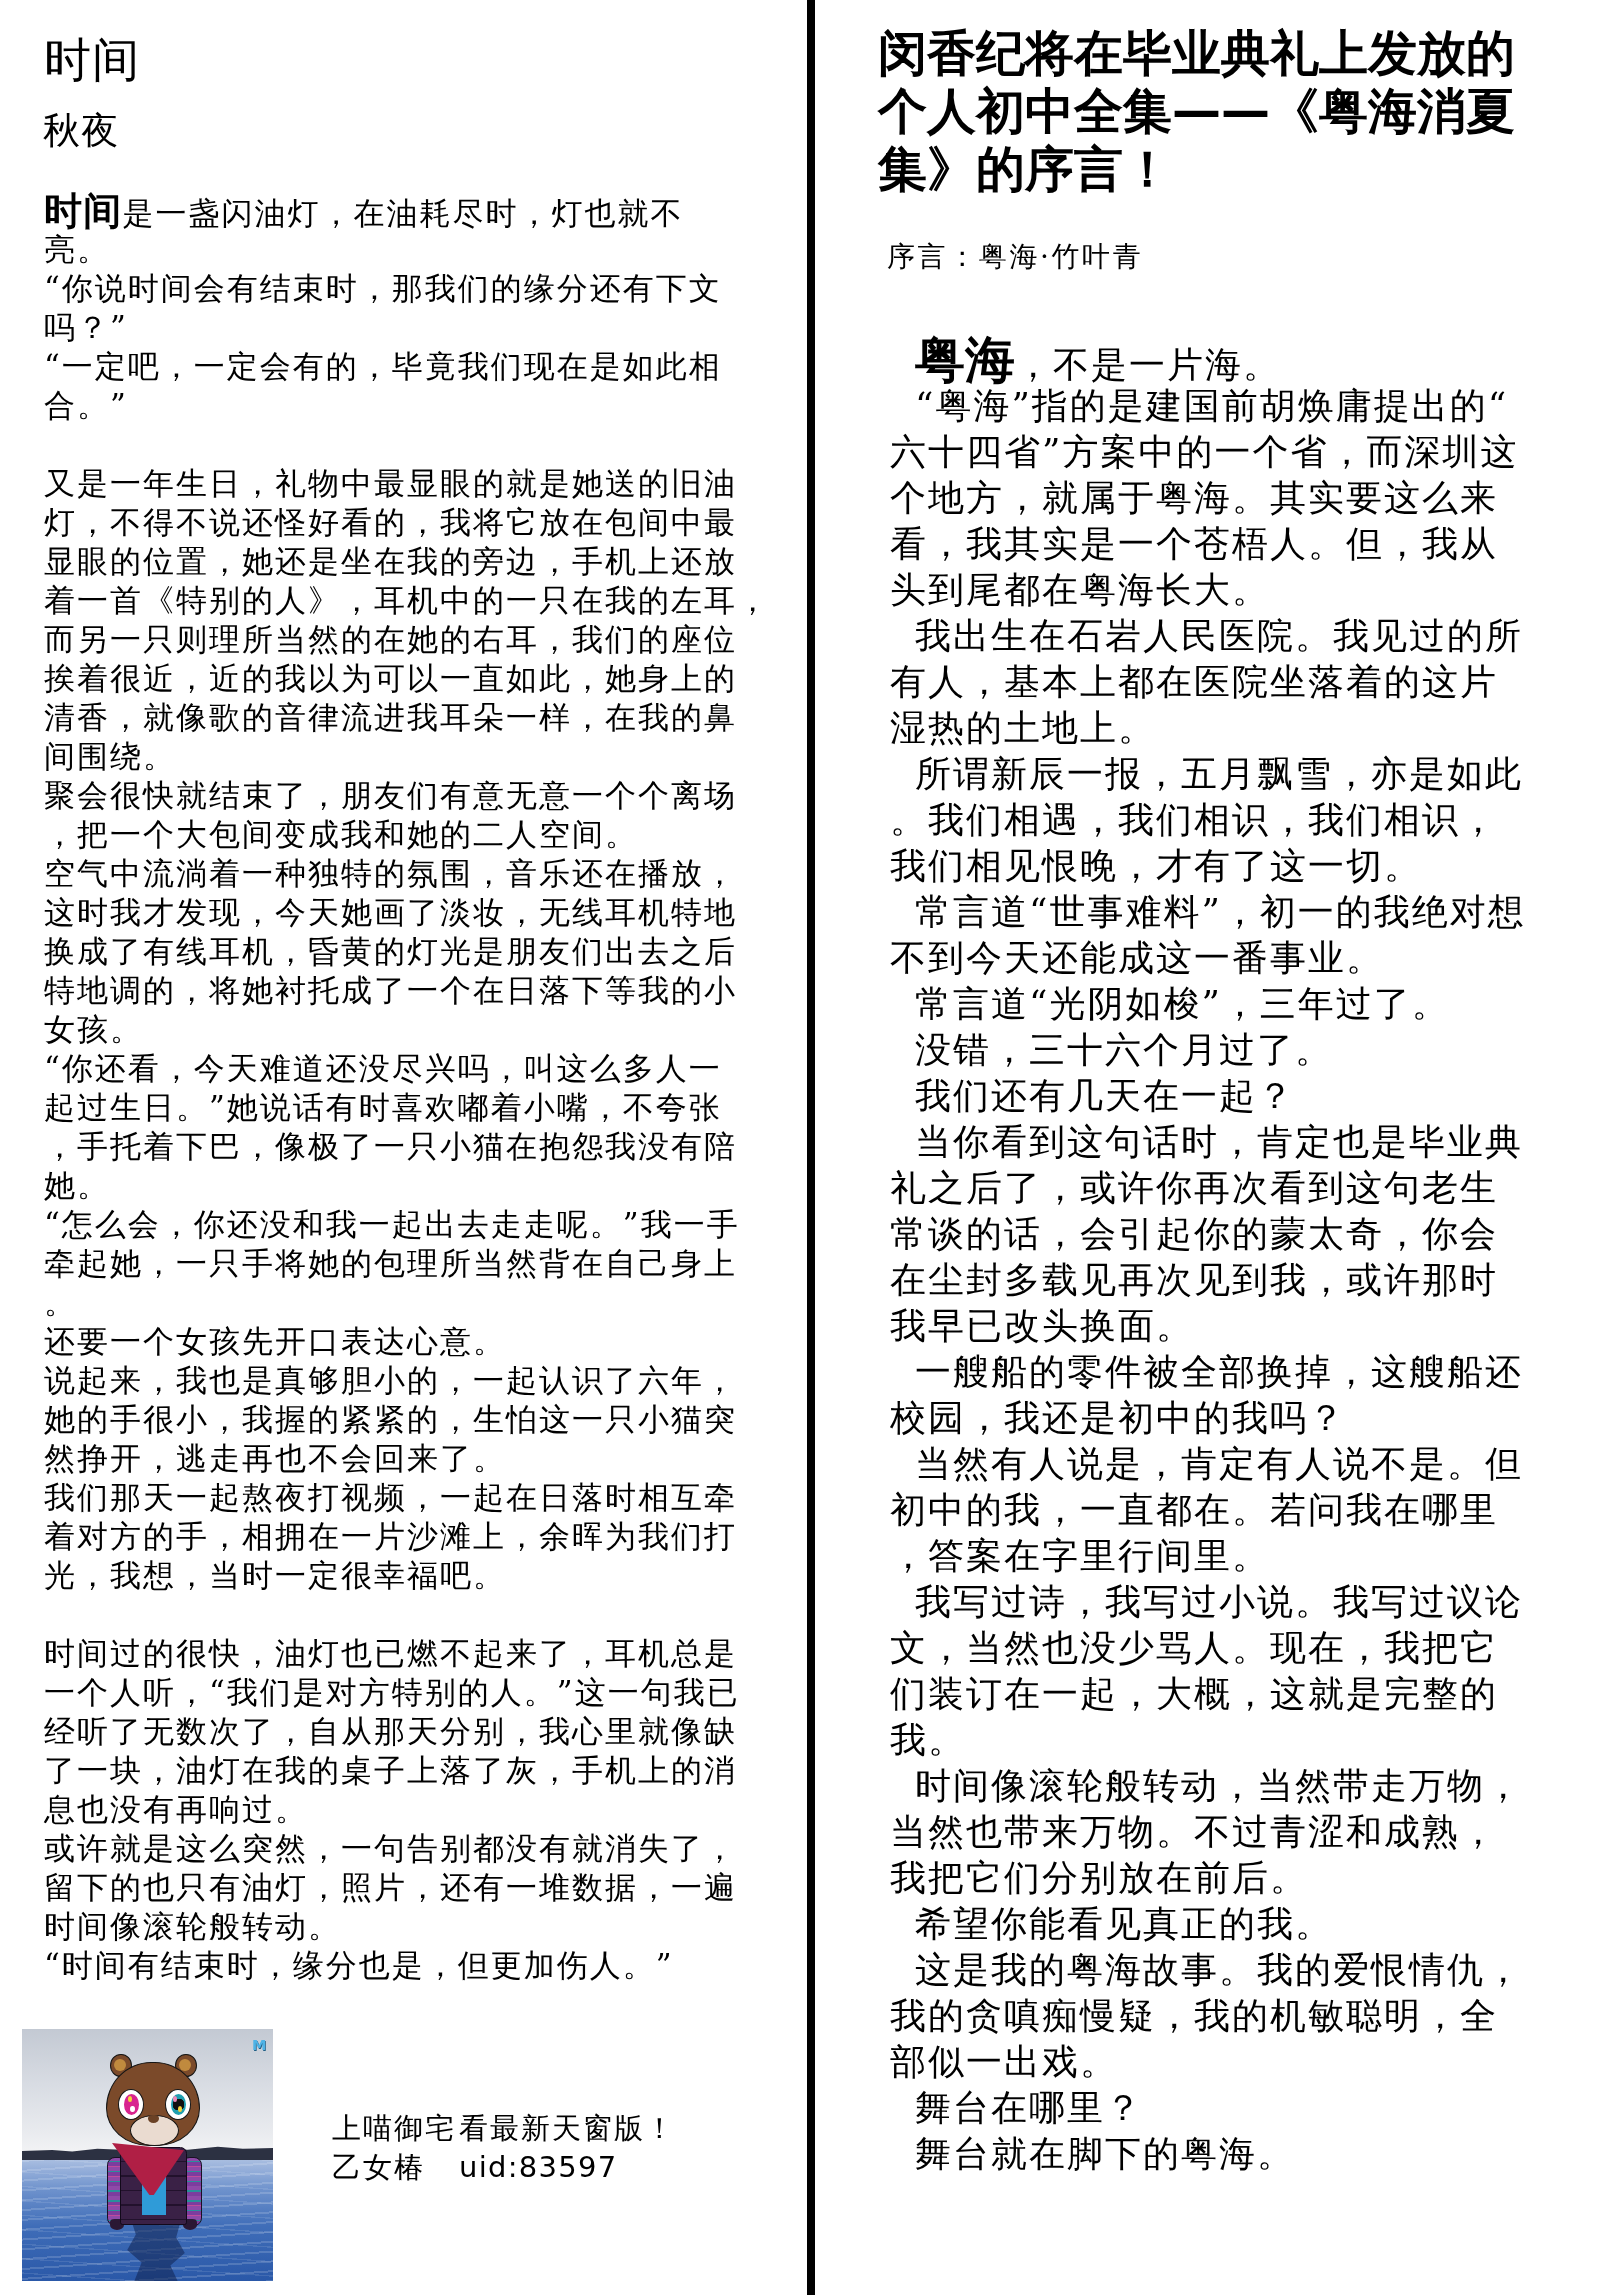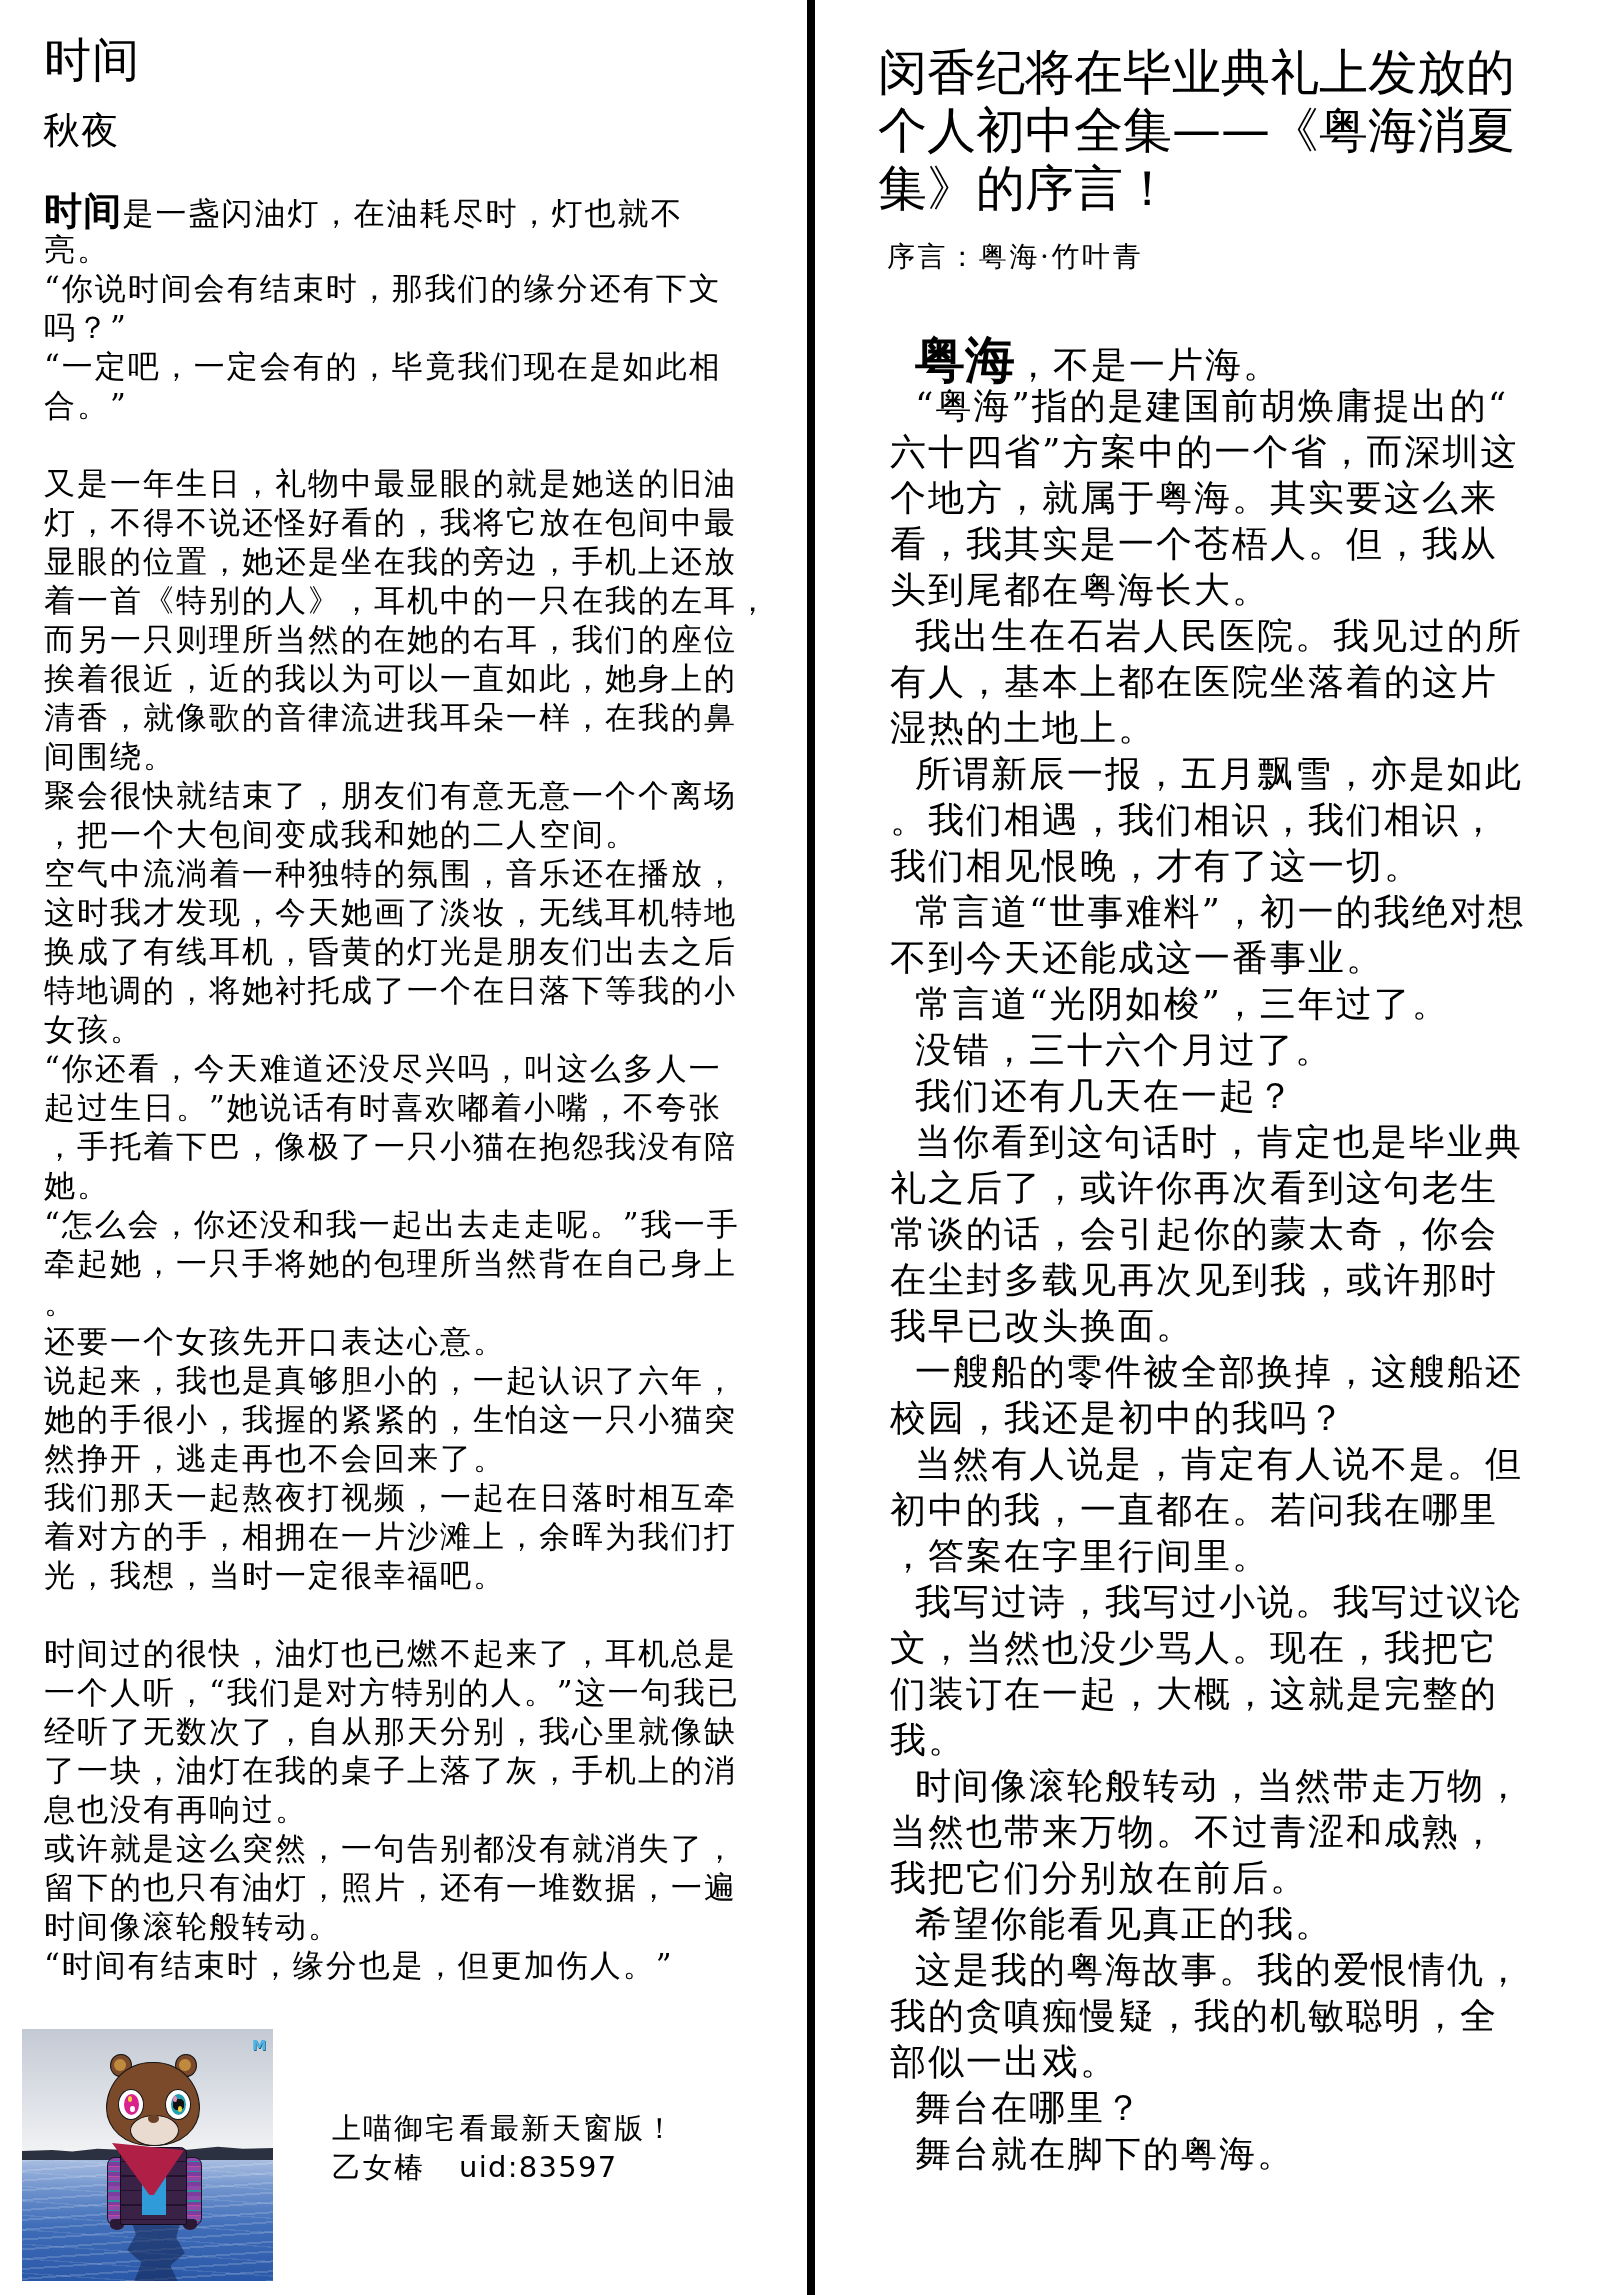--- a/index.html
+++ b/index.html
@@ -39,23 +39,23 @@
       font-family: "DejaVu Serif", serif;
       font-size: 31px;
       letter-spacing: 2px;
     }
     .l-body .ln { height: 39px; line-height: 39px; white-space: nowrap; }
     .l-body .lead { font-size: 38px; font-weight: bold; letter-spacing: 1.3px; }
     .l-body .gap { height: 39px; }
 
     
     .r-title {
-      position: absolute; left: 878px; top: 44px;
+      position: absolute; left: 878px; top: 25px;
       font-family: "DejaVu Sans", sans-serif;
-      font-weight: normal;
+      font-weight: bold;
       font-size: 49px; line-height: 58px;
       white-space: nowrap;
     }
     .r-title .tl { height: 58px; }
     .r-sub {
       position: absolute; left: 887px; top: 238px;
       font-family: "DejaVu Serif", serif;
       font-size: 28px; line-height: 38px;
       letter-spacing: 2.6px;
       white-space: nowrap;

